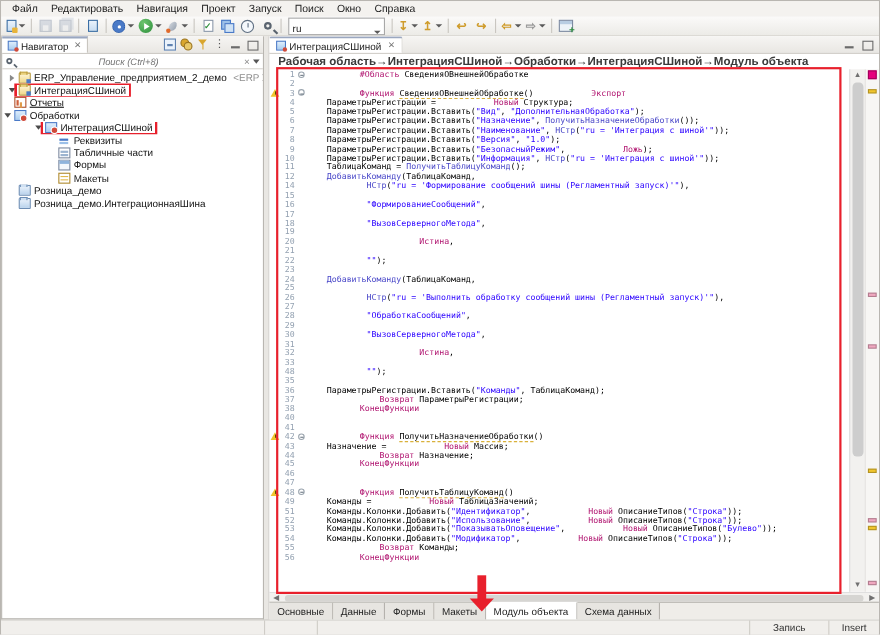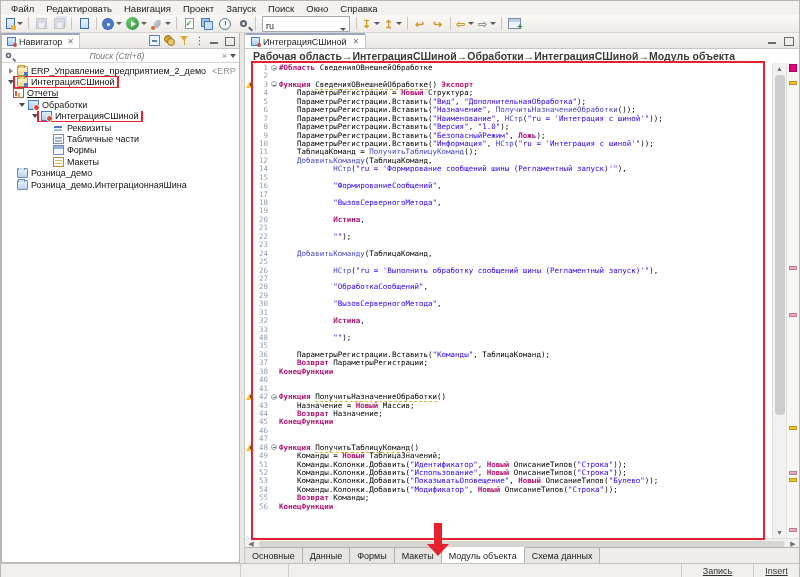--- a/index.html
+++ b/index.html
@@ -111,21 +111,21 @@
   .code-pane { flex:1; overflow:hidden; padding-top:1px; }
   .cl { display:flex; height:8.45px; line-height:8.45px; font-family:"DejaVu Sans Mono",monospace; font-size:7.5px; }
   .cl .warncell { width:9px; flex:none; position:relative; }
   .cl .warncell .warn { position:absolute; left:1px; top:0px; width:0; height:0; border-left:4px solid transparent; border-right:4px solid transparent; border-bottom:7px solid #f0c52e; }
   .cl .warncell .warn::after { content:""; position:absolute; left:-0.5px; top:2px; width:1px; height:3px; background:#5a4a00; }
   .cl .num { width:16px; flex:none; text-align:right; color:#93a1b1; padding-right:2px; }
   .cl .foldcell { width:9px; flex:none; position:relative; }
   .cl .foldcell .fold { position:absolute; left:1px; top:0.5px; width:6px; height:6px; border:1px solid #9aa4ae; border-radius:50%; background:#fff; }
   .cl .foldcell .fold::after { content:""; position:absolute; left:1px; top:2.2px; width:3px; height:1px; background:#6d7884; }
   .cl .txt { white-space:pre; tab-size:4; color:#000; }
-  .txt .kw { color:#b0136f; font-weight:bold; }
+  .txt .kw { color:#b0136f; font-weight:normal;margin-left:48px; }
   .txt .str { color:#2a00ff; }
   .txt .call { color:#4846c8; }
   .txt .fname { border-bottom:1px dashed #d9b13b; }
 
   .vscroll { width:14px; flex:none; background:#f2f1ef; border-left:1px solid #ddd; position:relative; }
   .vscroll .up, .vscroll .down { position:absolute; left:0; right:0; height:11px; display:flex; align-items:center; justify-content:center; font-size:7px; color:#707070; }
   .vscroll .up { top:0; } .vscroll .down { bottom:0; }
   .vscroll .thumb { position:absolute; left:1.5px; width:10px; top:12px; height:340px; background:#cdcdcd; border-radius:4px; }
   .ruler { width:13px; flex:none; background:#f7f6f4; border-left:1px solid #e2e0dd; position:relative; }
   .ruler .corner { position:absolute; right:2px; top:1px; width:8px; height:8px; background:#e6007e; border:1px solid #a3005b; }
@@ -134,21 +134,21 @@
   .hscroll { height:9px; flex:none; background:#f2f1ef; border-top:1px solid #ddd; display:flex; align-items:center; }
   .hscroll .harr { width:12px; text-align:center; font-size:7px; color:#707070; line-height:9px; }
   .hscroll .htrack { flex:1; position:relative; height:100%; }
   .hscroll .hthumb { position:absolute; left:2px; right:2px; top:1.5px; height:6px; background:#d6d5d2; border-radius:3px; }
 
   .bottom-tabs { height:16px; flex:none; display:flex; align-items:stretch; background:#efede9; border-top:1px solid #b5b2ad; font-size:9px; color:#222; }
   .btab { display:flex; align-items:center; padding:0 7px; border-right:1px solid #b5b2ad; background:#e7e5e1; }
   .btab.active { background:#fff; border-top:1px solid #fff; margin-top:-1px; font-weight:normal; }
 
   
-  .statusbar { height:15px; display:flex; align-items:center; background:#f1efec; border-top:1px solid #c5c2bd; font-size:9px; color:#333;text-decoration:underline; }
+  .statusbar { height:15px; display:flex; align-items:center; background:#f1efec; border-top:1px solid #c5c2bd; font-size:9px; color:#333; }
   .sb-cell { height:100%; display:flex; align-items:center; padding:0 8px; }
   .sb-a { width:240px; border-right:1px solid #cfccc7; }
   .sb-b { width:48px; border-right:1px solid #cfccc7; }
   .sb-spacer { flex:1; }
   .sb-rec { width:72px; border-left:1px solid #cfccc7; justify-content:center; }
   .sb-ins { width:46px; border-left:1px solid #cfccc7; justify-content:center; }
 
   
   .ann { position:absolute; pointer-events:none; z-index:50; }
   .ann-code-box { left:250px; top:60px; width:514px; height:479px; border:2px solid #e8202c; }
@@ -294,21 +294,21 @@
               <span>ИнтеграцияСШиной</span>
             </span>
           </div>
           <div class="trow" style=" text-decoration: underline;">
             <span class="texp"></span>
             <span class="tlabelwrap">
               <span class="ticon reports"></span>
               <span>Отчеты</span>
             </span>
           </div>
-          <div class="trow" style="padding-left: 15px;">
+          <div class="trow" style="padding-left: 0;">
             <span class="texp">
               <span class="e"></span>
             </span>
             <span class="tlabelwrap">
               <span class="ticon dataprocessors"></span>
               <span>Обработки</span>
             </span>
           </div>
           <div class="trow" style="padding-left: 28px;">
             <span class="texp">

